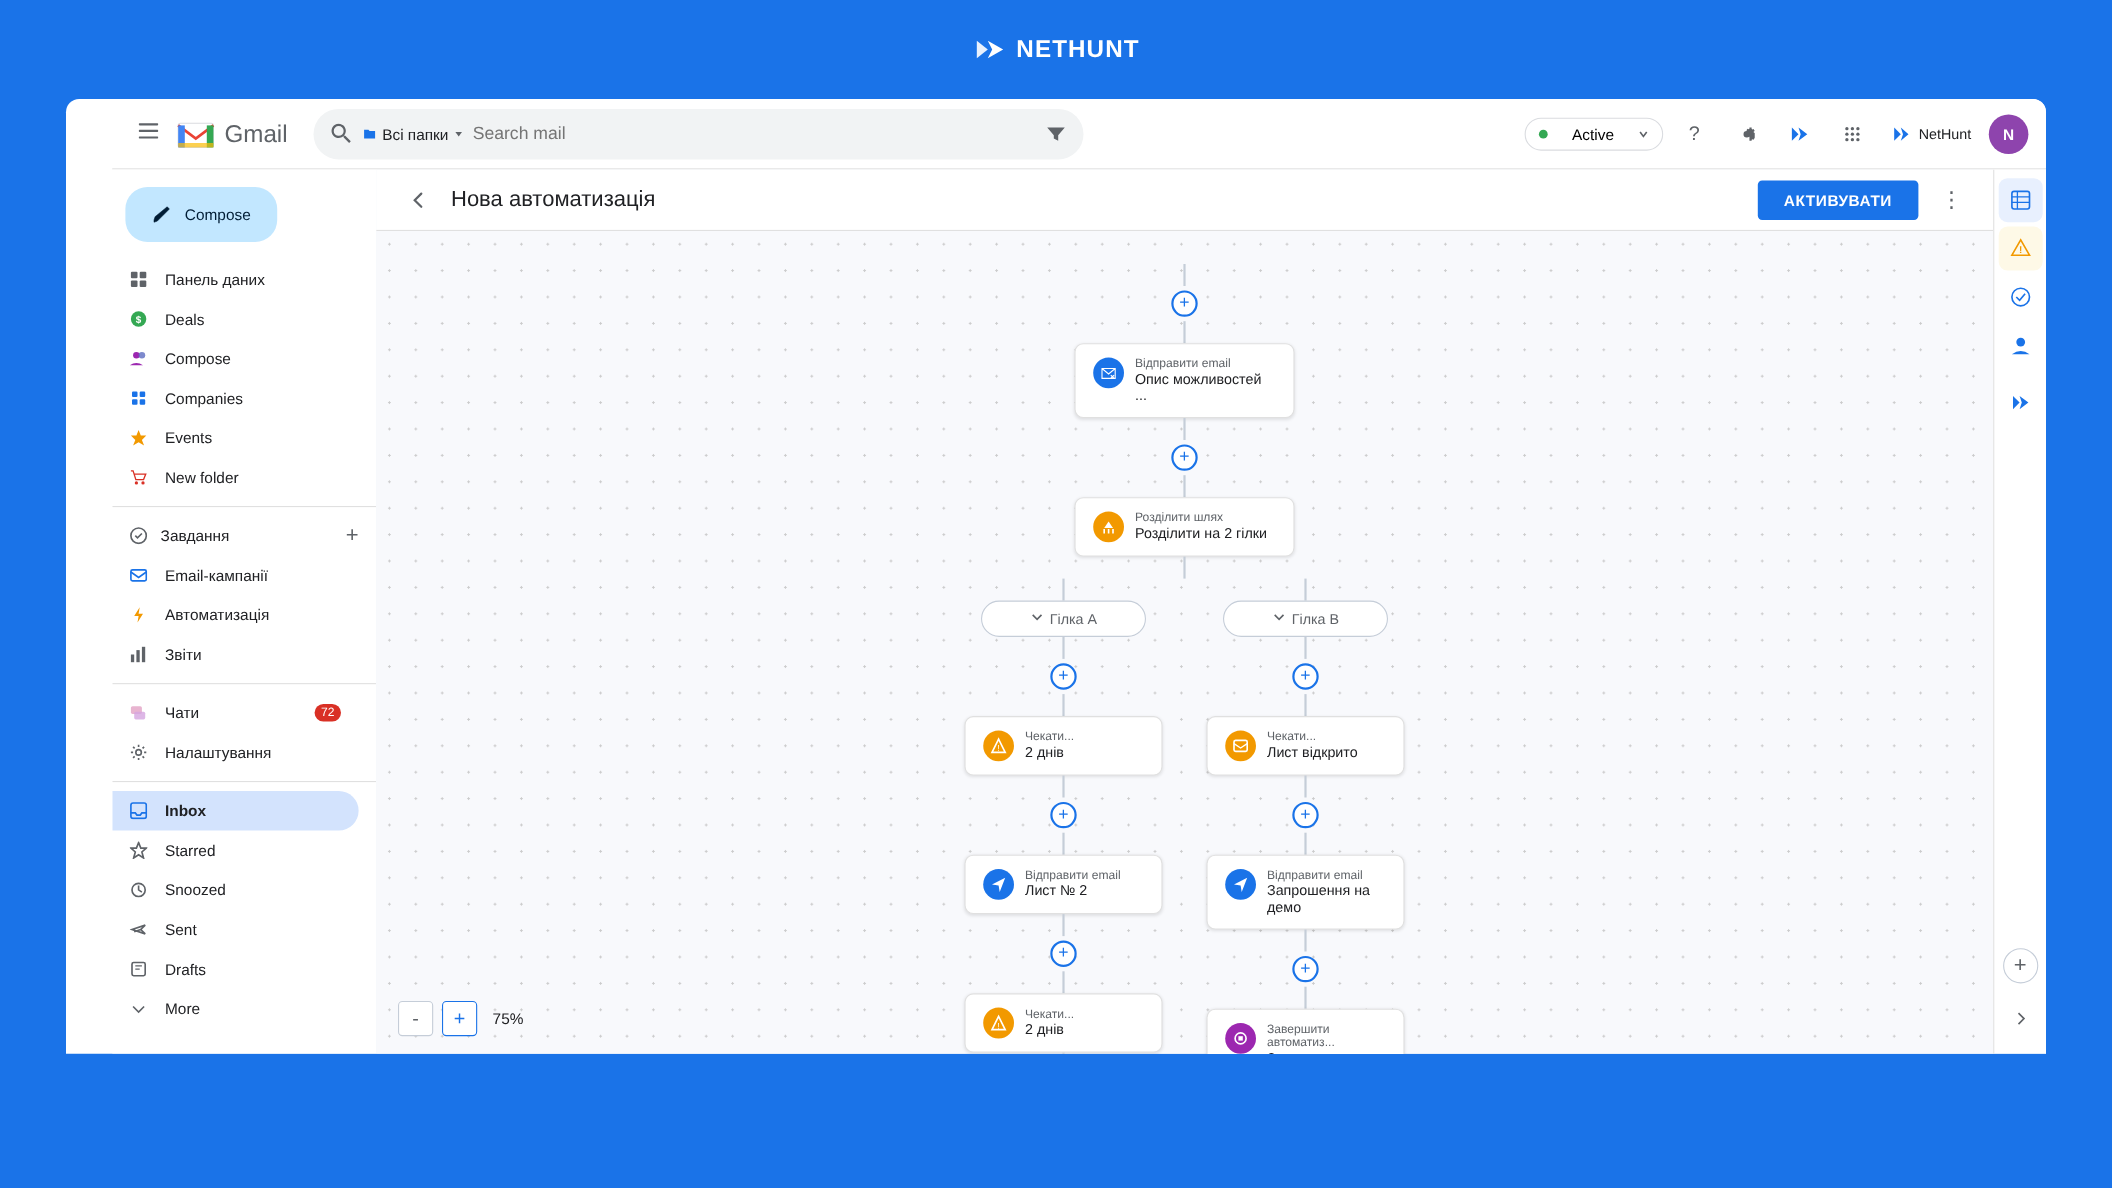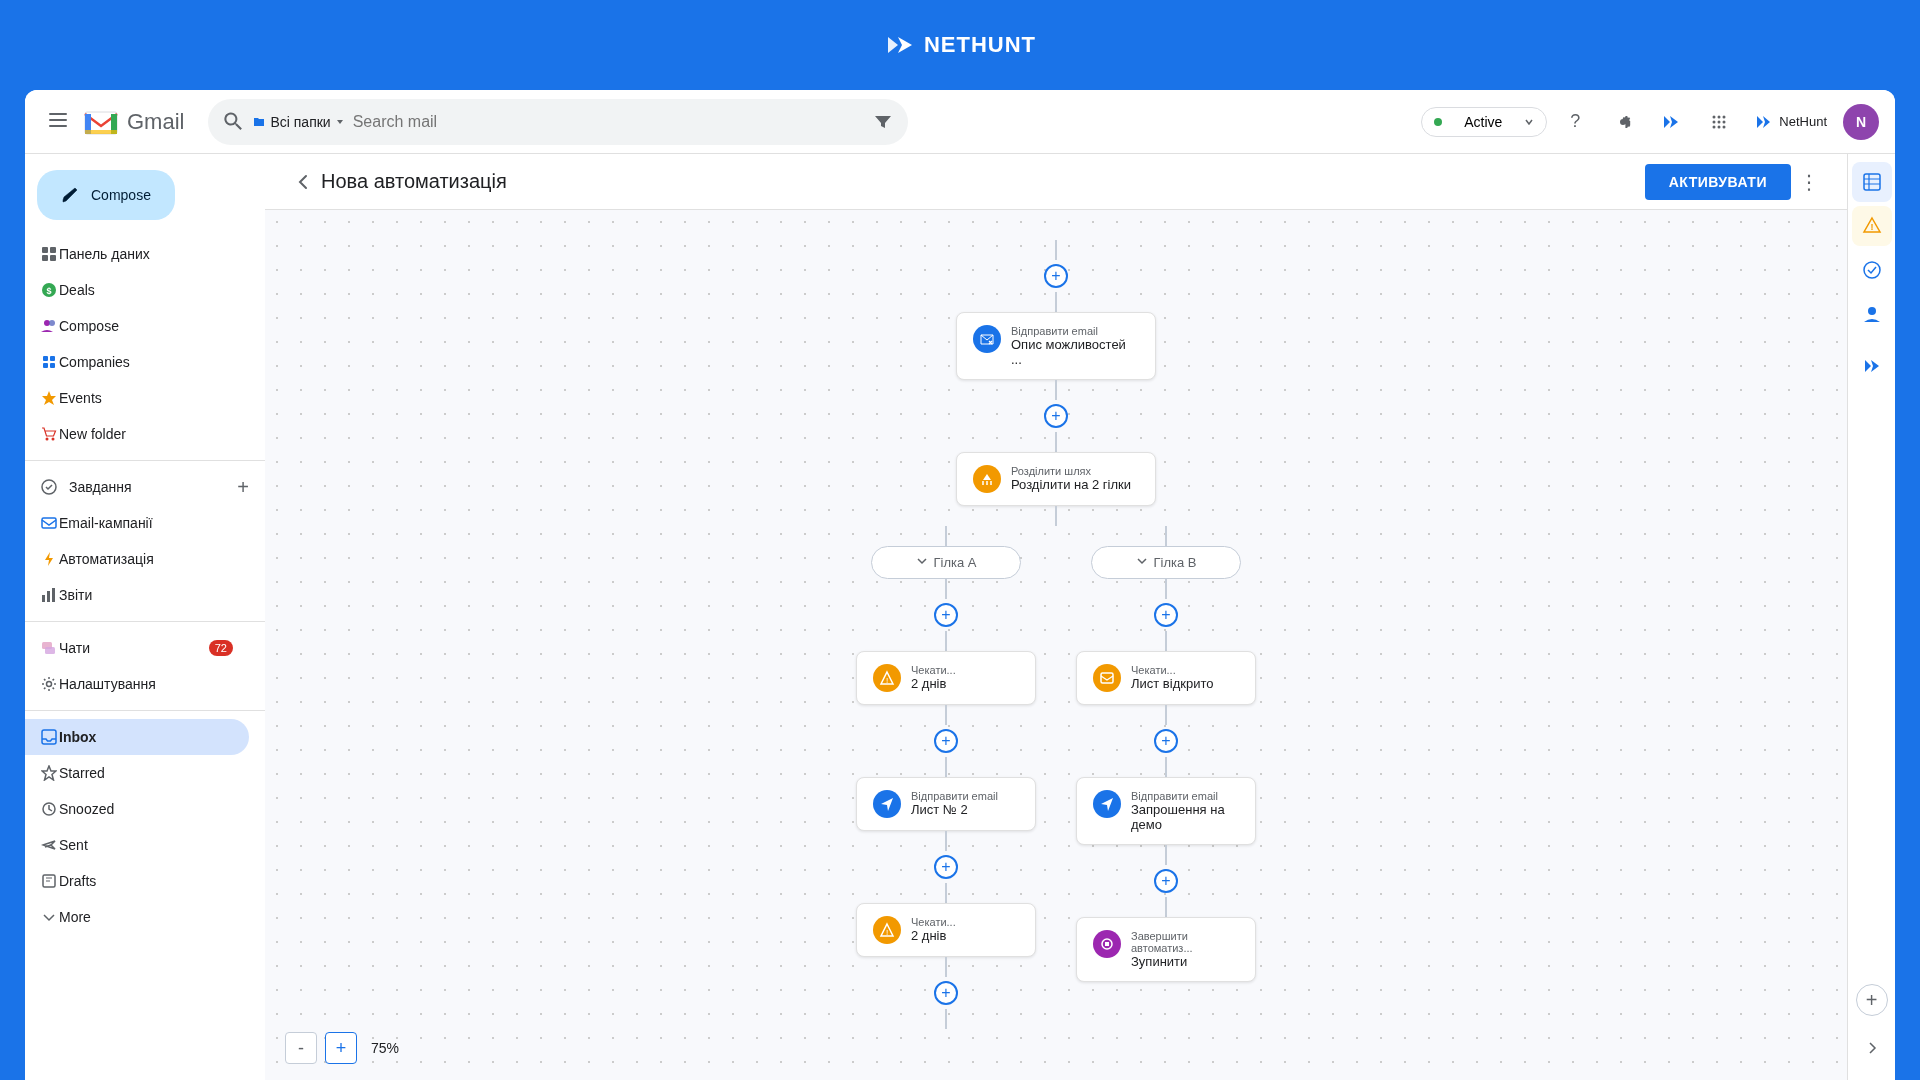--- a/index.html
+++ b/index.html
@@ -20,26 +20,27 @@
       color: white;
       font-size: 22px;
       font-weight: 700;
       letter-spacing: 1px;
     }
     .nethunt-logo svg { width: 32px; height: 32px; }
 
     
     .main-container {
       background: white;
-      margin: 0 25px;
+      margin: 0 60px;
       border-radius: 12px 12px 0 0;
-      height: 990px;
+      height: 868px;
       display: flex;
       flex-direction: column;
       overflow: hidden;
+      padding-left: 42px;
     }
 
     
     .gmail-header {
       background: white;
       height: 64px;
       display: flex;
       align-items: center;
       padding: 0 16px;
       border-bottom: 1px solid #e0e0e0;
@@ -179,21 +180,21 @@
       margin: 8px 12px 16px;
       cursor: pointer;
       font-size: 14px;
       font-weight: 500;
       color: #001d35;
       border: none;
     }
     .nav-item {
       display: flex;
       align-items: center;
-      gap: 2px;
+      gap: 16px;
       padding: 6px 16px;
       cursor: pointer;
       border-radius: 0 20px 20px 0;
       margin-right: 16px;
       font-size: 14px;
       color: #202124;
       height: 36px;
     }
     .nav-item.active { background: #d3e3fd; font-weight: 600; }
     .nav-item .badge {
@@ -225,20 +226,21 @@
       overflow: hidden;
     }
 
     
     .automation-header {
       background: white;
       height: 56px;
       display: flex;
       align-items: center;
       padding: 0 20px;
+      gap: 12px;
       border-bottom: 1px solid #e0e0e0;
       flex-shrink: 0;
     }
     .back-btn {
       width: 36px; height: 36px;
       border-radius: 50%;
       display: flex; align-items: center; justify-content: center;
       cursor: pointer;
       color: #5f6368;
     }

